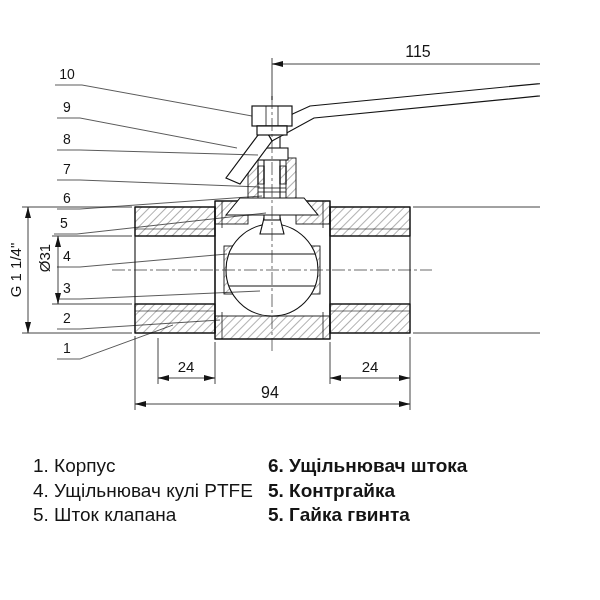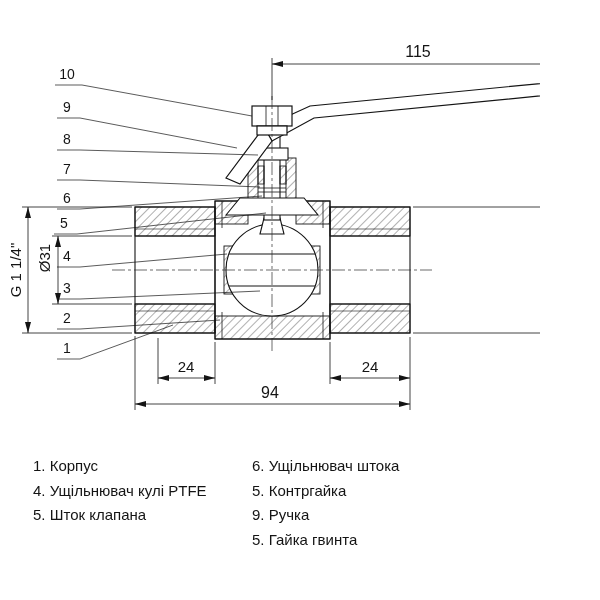--- a/index.html
+++ b/index.html
@@ -6,22 +6,22 @@
   .page{position:relative;width:540px;height:600px;background:#fff;overflow:hidden;
         font-family:"Liberation Sans",sans-serif;}
   .drawing{position:absolute;top:0;left:0;}
   .drawing text{font-family:"Liberation Sans",sans-serif;fill:#141414;}
   .dim-text{font-size:16px;}
   .dim-text-sm{font-size:15px;}
   .callout-text{font-size:14px;}
   .legend{position:absolute;top:452px;left:0;width:600px;height:148px;color:#141414;}
   .legend ul{list-style:none;margin:0;padding:0;position:absolute;top:2px;}
   .legend ul.left{left:33px;}
-  .legend ul.right{left:252px;}
-  .legend li{font-size:15px;line-height:24.5px;white-space:nowrap;}
+  .legend ul.right{left:268px;font-weight:bold;}
+  .legend li{font-size:19px;line-height:24.5px;white-space:nowrap;}
 </style>
 </head>
 <body>
 
 <div class="page">
 
   <svg class="drawing" width="600" height="445" viewBox="0 0 600 445">
     <defs>
       <pattern id="hatch" patternUnits="userSpaceOnUse" width="6" height="6" patternTransform="rotate(45)">
         <line x1="0" y1="0" x2="0" y2="6" stroke="#3a3a3a" stroke-width="0.8"></line>
@@ -178,18 +178,17 @@
 
   <div class="legend">
     <ul class="left">
       <li>1. Корпус</li>
       <li>4. Ущільнювач кулі PTFE</li>
       <li>5. Шток клапана</li>
     </ul>
     <ul class="right">
       <li>6. Ущільнювач штока</li>
       <li>5. Контргайка</li>
-      <li>9. Ручка</li>
       <li>5. Гайка гвинта</li>
     </ul>
   </div>
 
 </div>
 
 </body></html>

